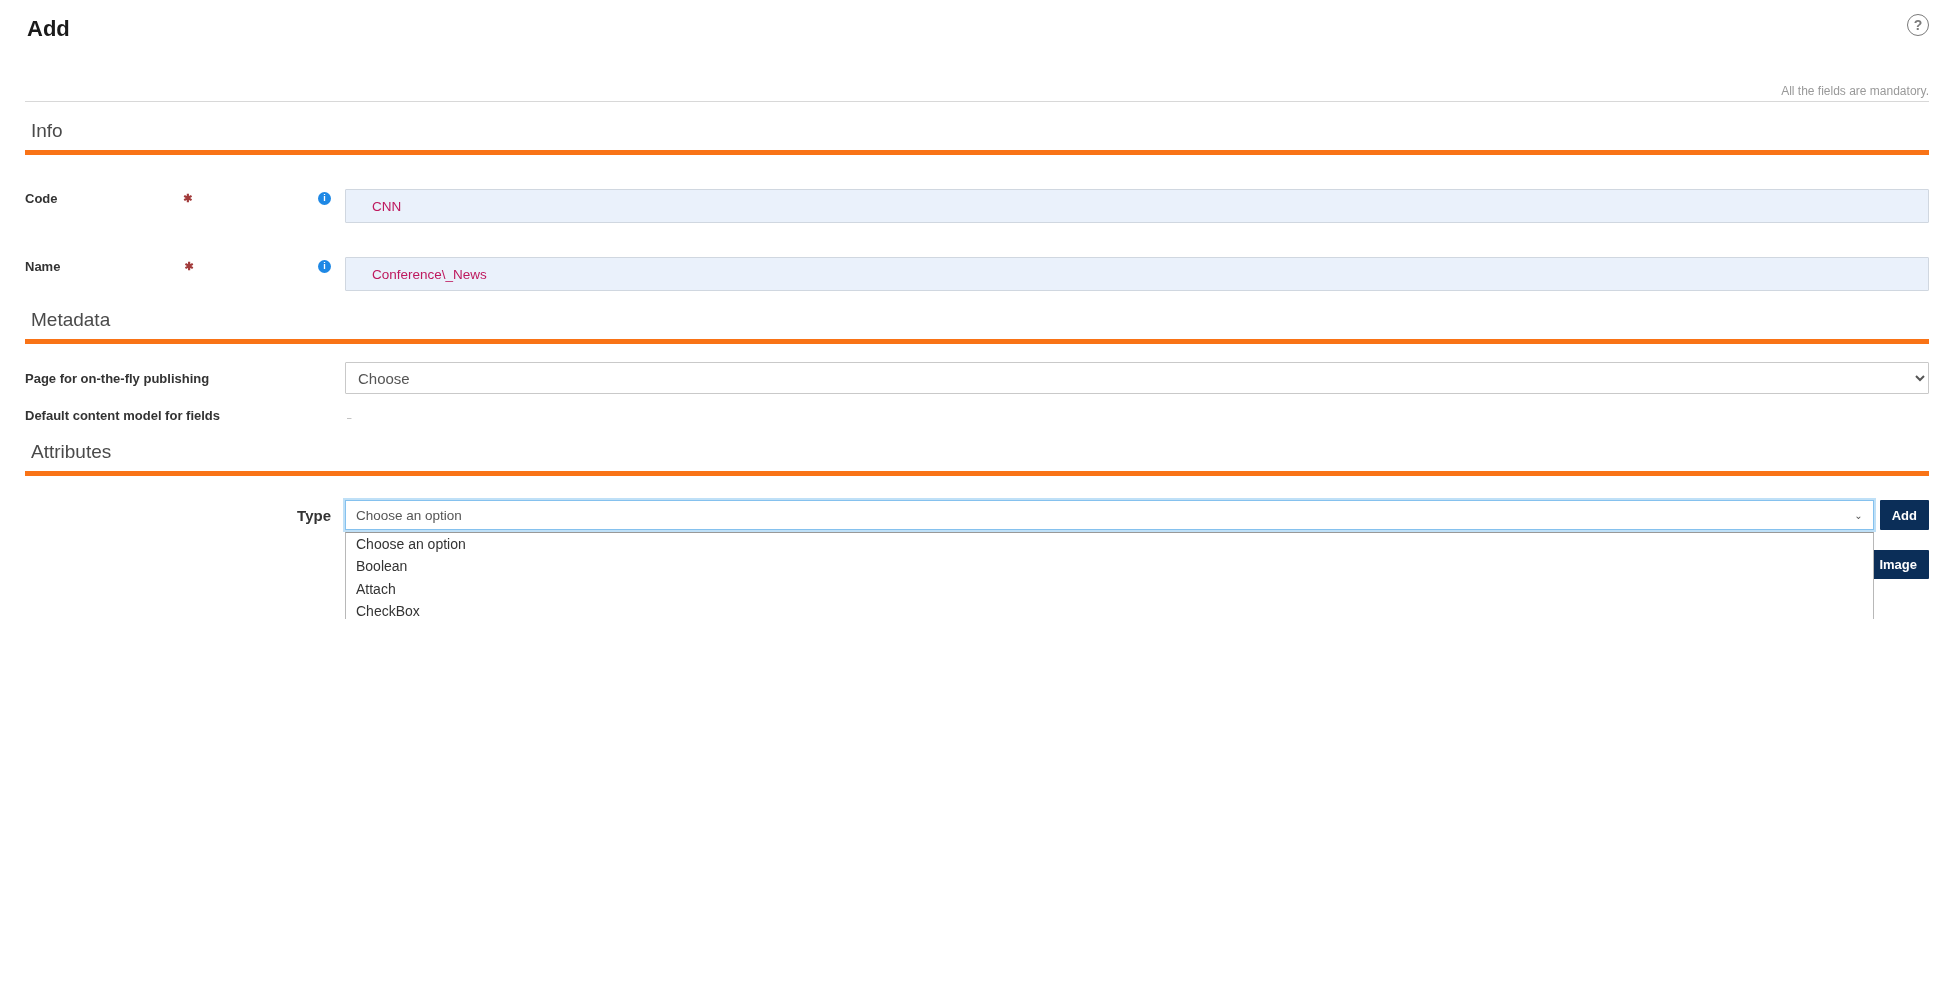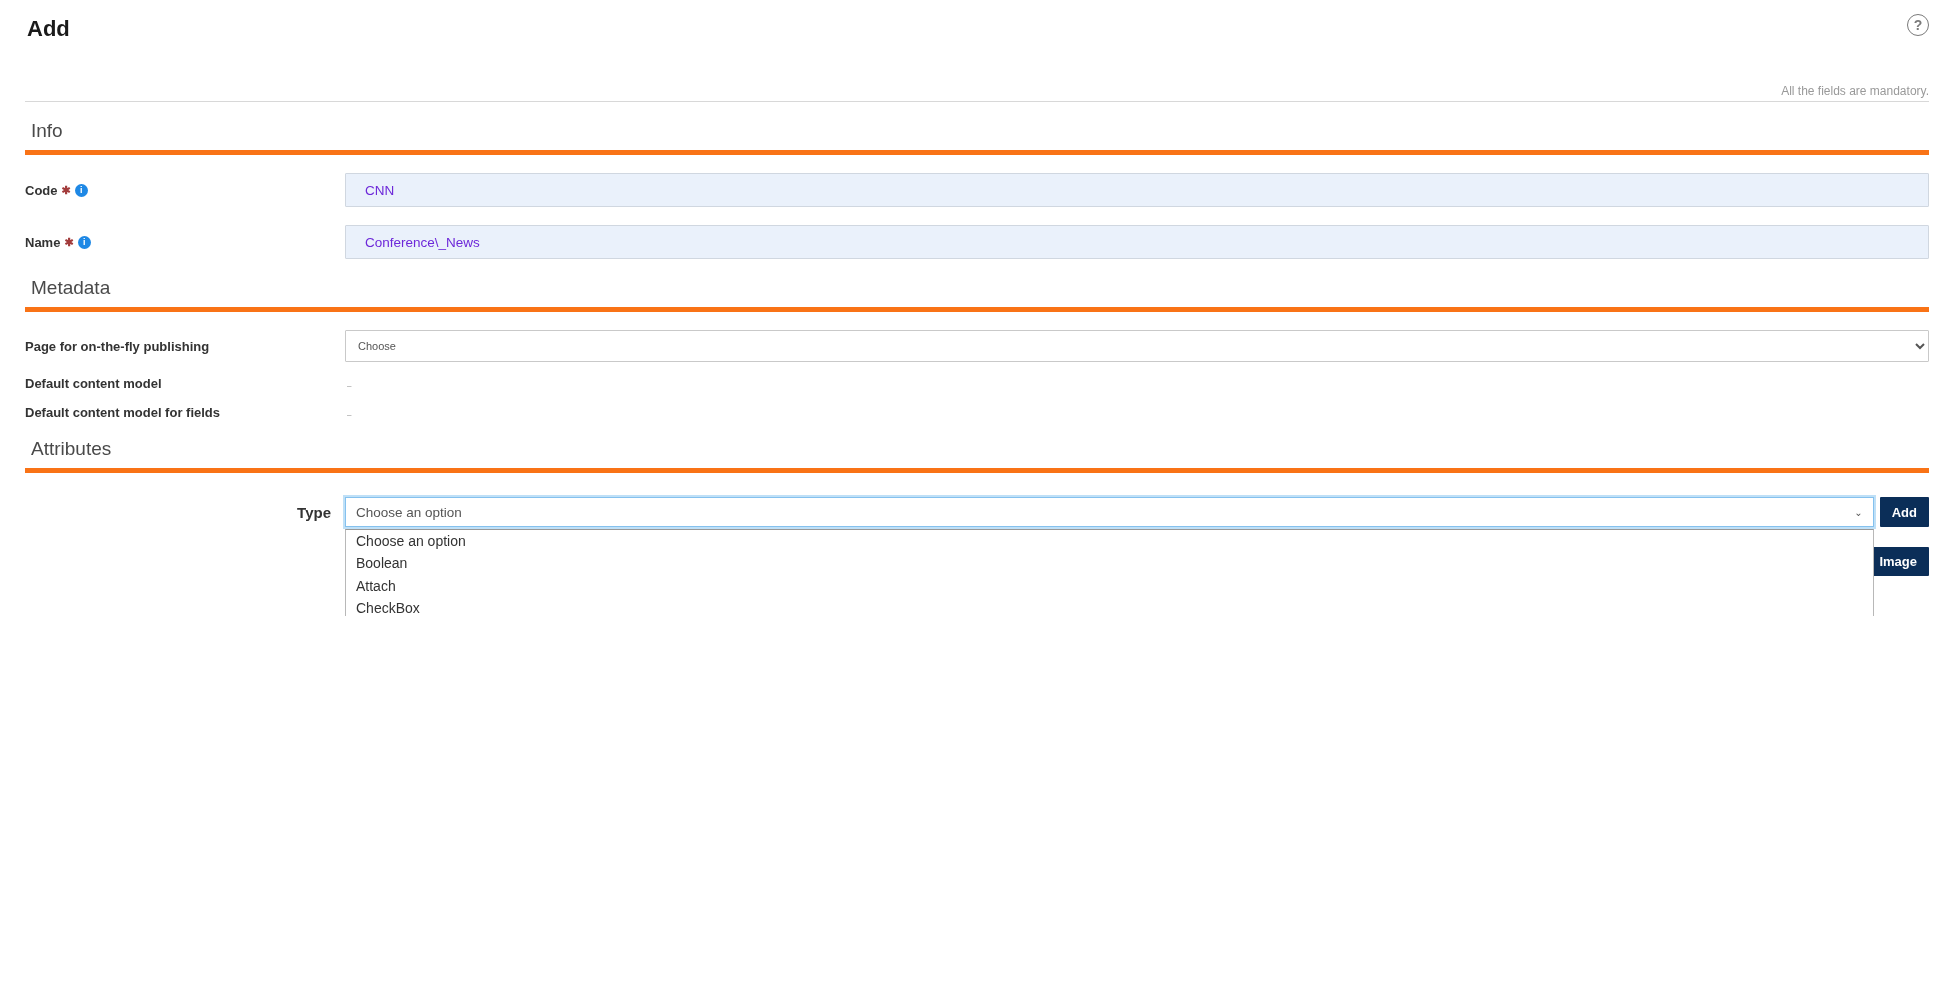--- a/index.html
+++ b/index.html
@@ -70,21 +70,21 @@
     margin-top: 14px;
   }
   .form-label {
     width: 320px;
     text-align: right;
     padding-right: 14px;
     font-weight: 700;
     color: #333;
     font-size: 13px;
     display: flex;
-    justify-content: flex-start;
+    justify-content: space-between;
     align-items: center;
     gap: 4px;
   }
   .required-star {
     color: #a23b3b;
     font-weight: 700;
     font-size: 11px;
   }
   .info-icon {
     width: 13px;
@@ -99,34 +99,35 @@
     justify-content: center;
     font-style: normal;
     cursor: pointer;
   }
   .form-control-wrap {
     flex: 1;
   }
   .text-input {
     width: 100%;
     height: 34px;
-    padding: 6px 19px;
+    padding: 6px 26px;
     border: 1px solid #d0d7e0;
     background: #eaf1fb;
     font-size: 13.5px;
-    color: #6d28d9;
+    color: #be185d;
     border-radius: 1px;
+    margin-top: 16px;
   }
   .select-input {
     width: 100%;
     height: 32px;
     padding: 4px 8px;
     border: 1px solid #c9c9c9;
     background: #fff;
-    font-size: 11px;
+    font-size: 15px;
     color: #555;
     border-radius: 1px;
   }
   .static-dash {
     color: #888;
     font-size: 13px;
     padding-left: 2px;
   }
   .static-dash::before {
     content: "\2013"; 
@@ -259,28 +260,20 @@
     <label class="form-label">
       <span>Page for on-the-fly publishing</span>
     </label>
     <div class="form-control-wrap">
       <select class="select-input">
         <option>Choose</option>
       </select>
     </div>
   </div>
 
-  <div class="form-row tight-top">
-    <label class="form-label">
-      <span>Default content model</span>
-    </label>
-    <div class="form-control-wrap">
-      <span class="static-dash"></span>
-    </div>
-  </div>
 
   <div class="form-row tight-top">
     <label class="form-label">
       <span>Default content model for fields</span>
     </label>
     <div class="form-control-wrap">
       <span class="static-dash"></span>
     </div>
   </div>
 </div>

